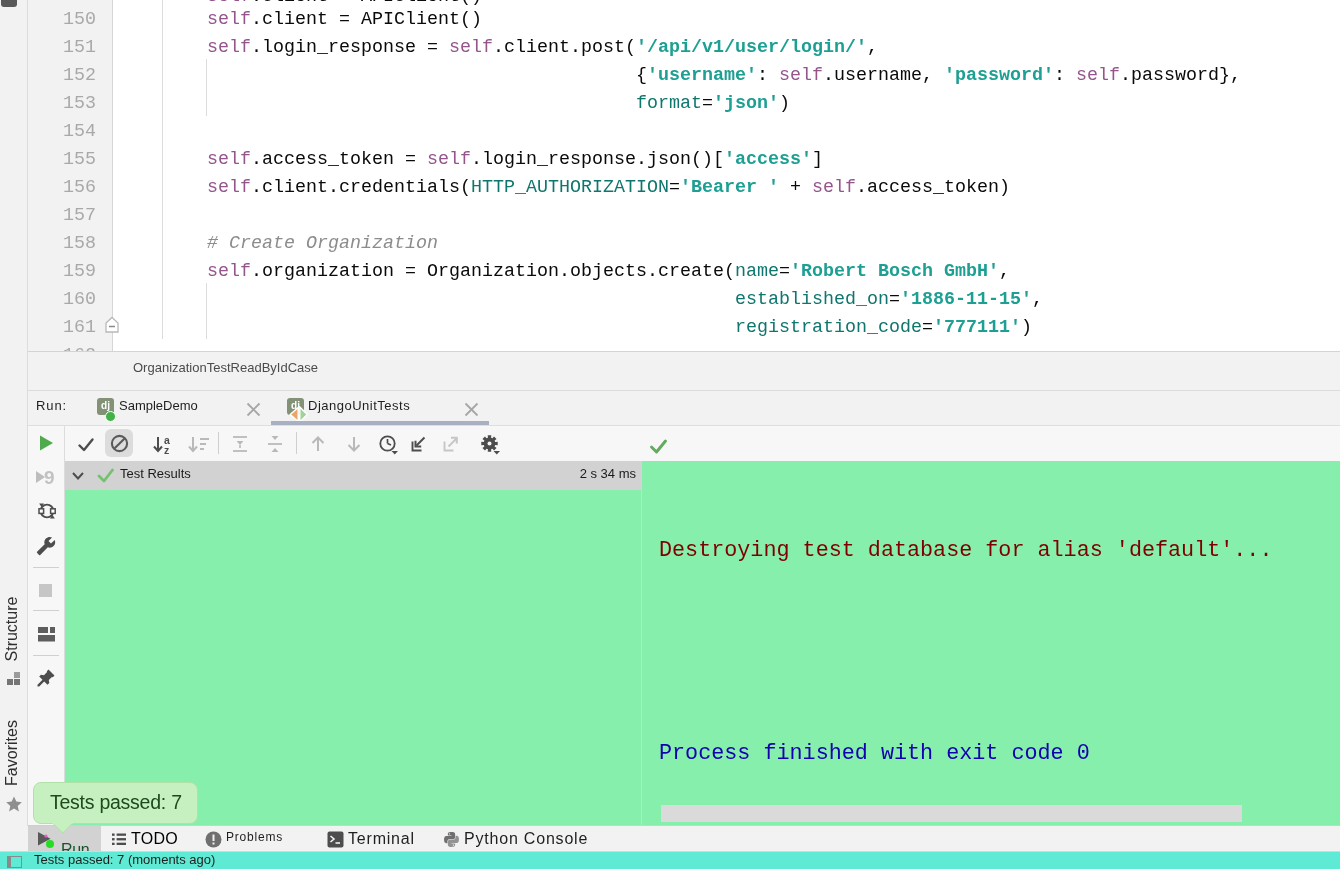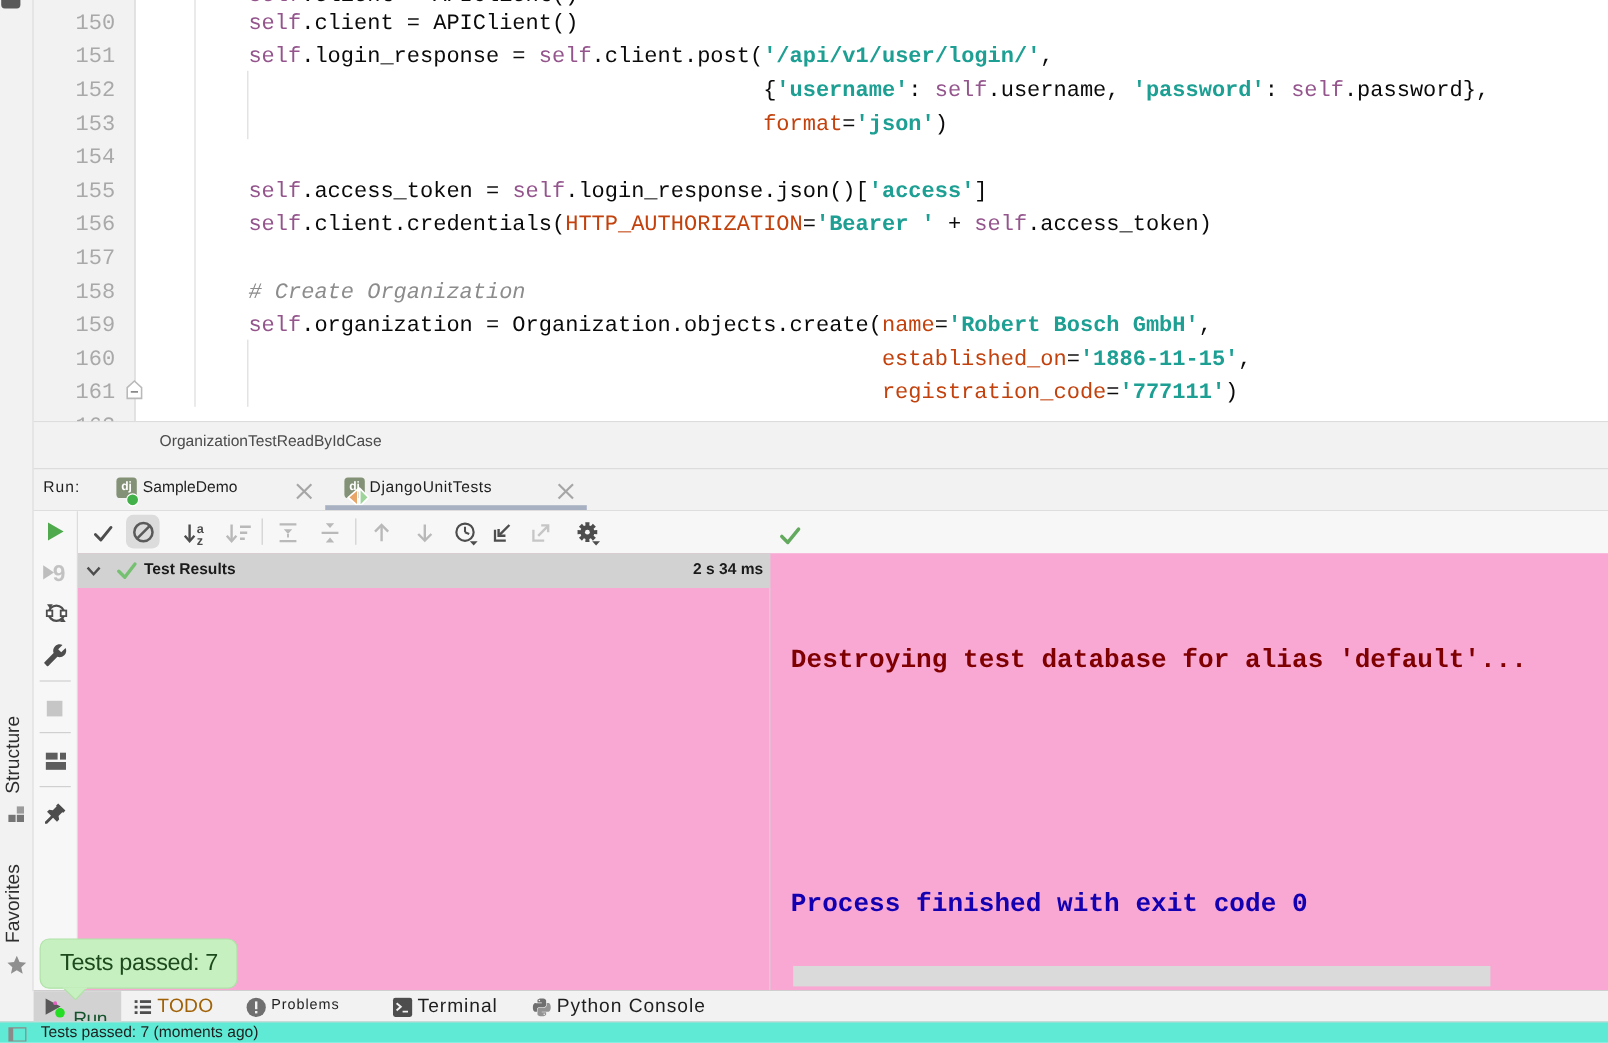--- a/index.html
+++ b/index.html
@@ -3,21 +3,21 @@
 <meta charset="utf-8">
 <style>
   html,body{margin:0;padding:0;}
   body{width:1340px;height:869px;position:relative;overflow:hidden;background:#fff;
        font-family:"Liberation Sans",sans-serif;}
   .abs{position:absolute;}
   pre{margin:0;font-family:"Liberation Mono",monospace;}
   .ed{font-size:18.333px;line-height:28px;}
   .s{color:#94558D;}
   .t{color:#1D9F93;font-weight:bold;}
-  .k{color:#c2410c;}
+  .k{color:#0f766e;}
   .c{color:#8C8C8C;font-style:italic;}
   .ui{font-size:13px;color:#1f1f1f;}
   svg{display:block;}
 </style>
 </head>
 <body>
 
 <div class="abs" style="left:0;top:0;width:1340px;height:351px;background:#fff;border-bottom:1px solid #d4d4d4;overflow:hidden;">
 
   <div class="abs" style="left:0;top:0;width:112px;height:351px;background:#f2f2f2;border-right:1px solid #d6d6d6;"></div>
@@ -200,21 +200,21 @@
     <rect x="12" y="0" width="5" height="6" fill="#5d5d5d"></rect>
     <rect x="0" y="8" width="17" height="6.5" fill="#5d5d5d"></rect>
   </svg>
   <div class="abs" style="left:5px;top:229px;width:26px;height:1px;background:#d0d0d0;"></div>
 
   <svg class="abs" style="left:8px;top:242px;" width="20" height="20" viewBox="0 0 20 20">
     <path d="M12.5 1.5 L18.5 7.5 L16.8 9.2 L15.9 8.9 L12.8 12 L13.3 15 L11.5 16.8 L8.2 13.5 L3.2 18.5 L1.5 18.5 L1.5 16.8 L6.5 11.8 L3.2 8.5 L5 6.7 L8 7.2 L11.1 4.1 L10.8 3.2 Z" fill="#4d4d4d"></path>
   </svg>
 </div>
 
-<div class="abs" style="left:65px;top:461px;width:1275px;height:364px;background:#f9a8d4;font-weight:bold;">
+<div class="abs" style="left:65px;top:461px;width:1275px;height:364px;background:#86efac;">
 
   <div class="abs" style="left:0;top:0;width:576px;height:29px;background:#d2d2d2;"></div>
   <svg class="abs" style="left:6px;top:9px;" width="14" height="12" viewBox="0 0 14 12">
     <path d="M2 3 L7 8.5 L12 3" fill="none" stroke="#4d4d4d" stroke-width="2"></path>
   </svg>
   <svg class="abs" style="left:32px;top:6px;" width="17" height="17" viewBox="0 0 17 17">
     <path d="M2 9 L7 14 L15.5 3" fill="none" stroke="#76c171" stroke-width="2.8" stroke-linecap="round" stroke-linejoin="round"></path>
   </svg>
   <div class="abs ui" style="left:55px;top:5px;color:#1b1b1b;">Test Results</div>
   <div class="abs ui" style="left:0;top:5px;width:571px;text-align:right;color:#1b1b1b;">2 s 34 ms</div>
@@ -258,21 +258,21 @@
   <div class="abs" style="left:61px;top:15px;font-size:16px;color:#14532d;letter-spacing:-0.4px;">Run</div>
 
   <svg class="abs" style="left:112px;top:7px;" width="14" height="13" viewBox="0 0 14 13">
     <rect x="0" y="0.5" width="2.6" height="2.3" fill="#4d4d4d"></rect>
     <rect x="4.6" y="0.5" width="9.4" height="2.3" fill="#4d4d4d"></rect>
     <rect x="0" y="5.1" width="2.6" height="2.3" fill="#4d4d4d"></rect>
     <rect x="4.6" y="5.1" width="9.4" height="2.3" fill="#4d4d4d"></rect>
     <rect x="0" y="9.7" width="2.6" height="2.3" fill="#4d4d4d"></rect>
     <rect x="4.6" y="9.7" width="9.4" height="2.3" fill="#4d4d4d"></rect>
   </svg>
-  <div class="abs" style="left:131px;top:4px;font-size:16px;color:#a16207;letter-spacing:0.25px;">TODO</div>
+  <div class="abs" style="left:131px;top:4px;font-size:16px;color:#000000;letter-spacing:0.25px;">TODO</div>
 
   <svg class="abs" style="left:205px;top:5px;" width="17" height="17" viewBox="0 0 17 17">
     <circle cx="8.5" cy="8.5" r="8" fill="#6f6f6f"></circle>
     <rect x="7.5" y="3.5" width="2" height="6.5" fill="#f2f2f2"></rect>
     <rect x="7.5" y="11.5" width="2" height="2" fill="#f2f2f2"></rect>
   </svg>
   <div class="abs" style="left:226px;top:4px;font-size:12px;color:#1f1f1f;letter-spacing:0.8px;">Problems</div>
 
   <svg class="abs" style="left:327px;top:5px;" width="17" height="17" viewBox="0 0 17 17">
     <rect x="0.5" y="0.5" width="16" height="16" rx="2" fill="#4d4d4d"></rect>

